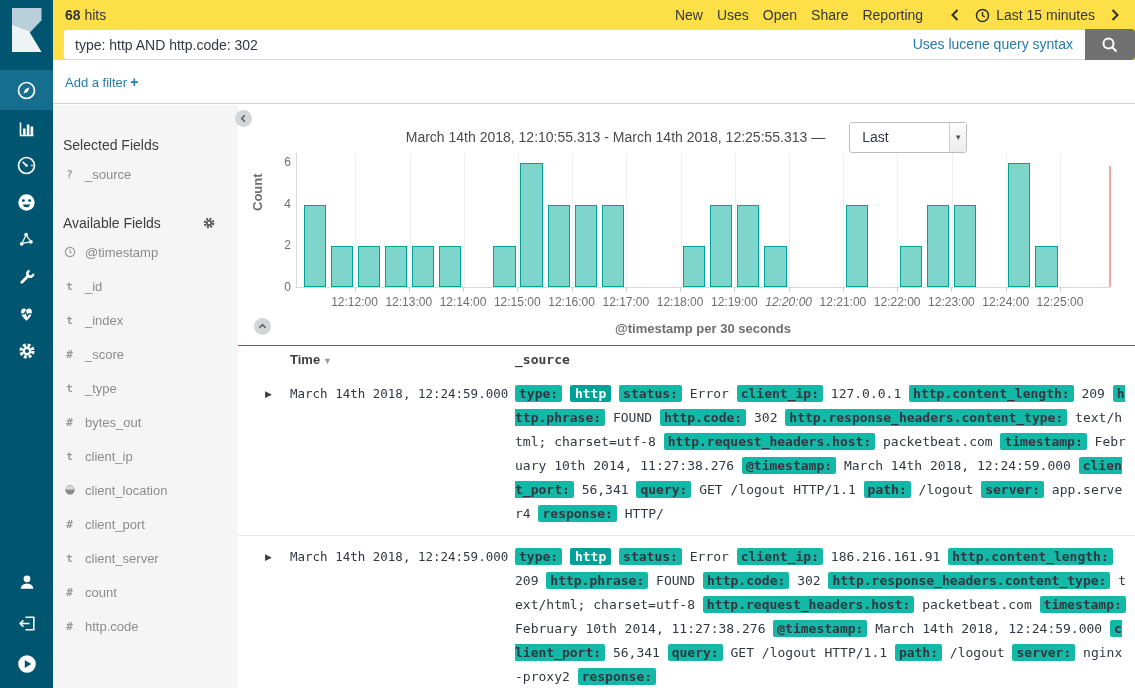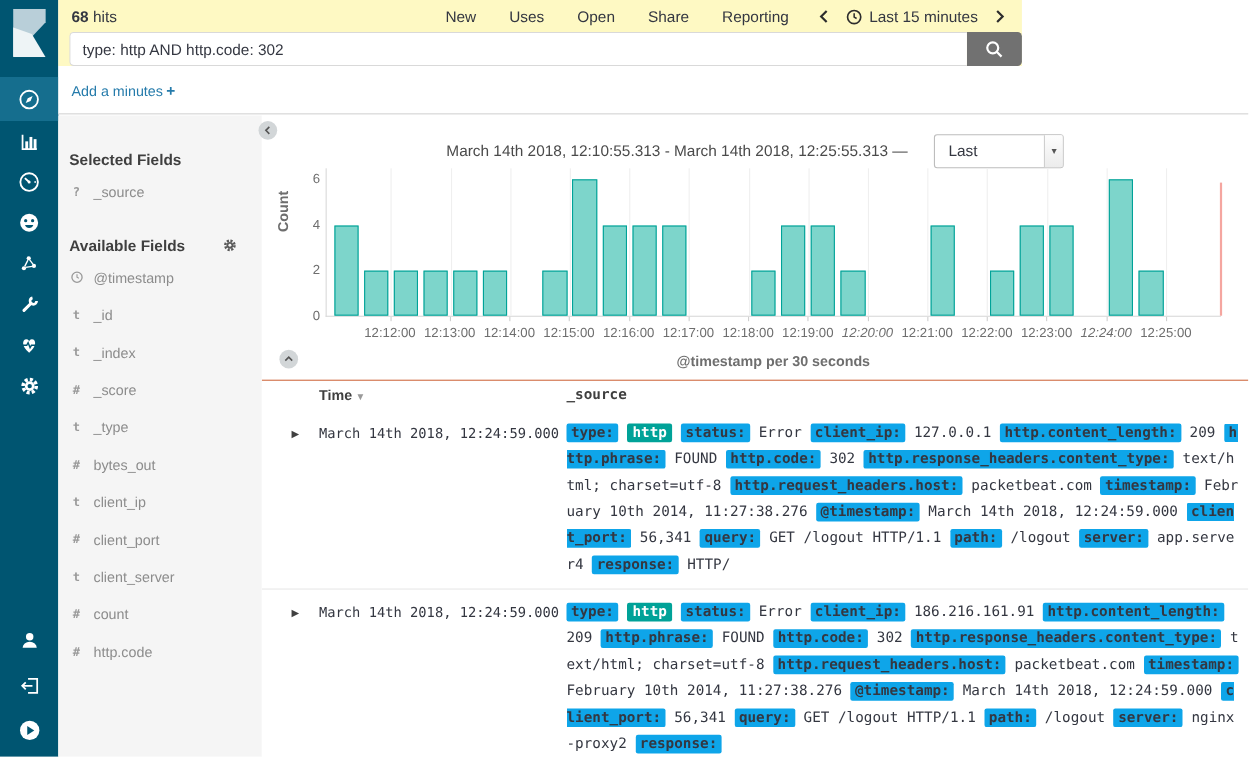--- a/index.html
+++ b/index.html
@@ -18,46 +18,46 @@
   .logo-shape{position:relative;width:30px;height:44px}
   .logo-t1{position:absolute;inset:0;background:#b9cfd9;clip-path:polygon(0 0,100% 0,100% 28%,0 100%)}
   .logo-t2{position:absolute;inset:0;background:#eef4f6;clip-path:polygon(0 38%,58% 52%,100% 100%,0 100%)}
   .nav-items{margin-top:10px}
   .nav-item{height:37px;display:flex;align-items:center;justify-content:center;cursor:pointer}
   .nav-item.sel{background:var(--rail-sel);height:40px}
   .rail-bottom{position:absolute;bottom:4px;left:0;right:0}
   .rail-bottom .nav-item{height:41px}
 
   
-  .header{position:absolute;left:53px;top:0;width:876px;height:60px;background:#fef9c3}
+  .header{position:absolute;left:53px;top:0;width:1082px;height:60px;background:#fde047}
   .hrow1{display:flex;align-items:center;justify-content:space-between;height:30px;padding:0 14px 0 12px}
   .hits{font-size:14px;color:var(--txt)}
   .hits b{font-weight:700}
   .hright{display:flex;align-items:center;gap:26px}
-  .menu{display:flex;gap:30px}
+  .menu{display:flex;gap:14px}
   .menu-item{font-size:14px;color:var(--txt);cursor:pointer}
   .tp{display:flex;align-items:center;gap:14px}
   .tp-label{display:flex;align-items:center;gap:6px;font-size:14px;cursor:pointer}
   .chev{cursor:pointer}
   .hrow2{position:absolute;left:10px;right:0;top:29px;height:31px;display:flex}
   .search-wrap{position:relative;flex:1}
   .search-input{width:100%;height:31px;border:1px solid var(--border);border-right:none;border-radius:4px 0 0 4px;padding:0 81px 0 11px;font-size:14px;color:var(--txt);font-family:"Liberation Sans",sans-serif;outline:none}
   .syntax{position:absolute;right:12px;top:0;line-height:31px;font-size:14px;color:var(--link);cursor:pointer}
   .search-btn{width:50px;height:31px;background:#717171;border:none;border-radius:0 4px 4px 0;display:flex;align-items:center;justify-content:center;cursor:pointer}
 
   
   .filter-row{position:absolute;left:53px;top:60px;width:1082px;height:44px;background:#fff;border-bottom:1px solid #d3d3d3;display:flex;align-items:center;padding-left:12px}
   .add-filter{font-size:13px;color:var(--link);cursor:pointer}
   .add-filter .plus{font-weight:700;font-size:14px;margin-left:3px}
 
   
   .fields{position:absolute;left:53px;top:105px;width:185px;bottom:0;background:#f5f5f5;padding:8px 10px 0 10px}
   .idx-sel{height:30px;background:#fff;border:1px solid var(--border);box-shadow:0 1px 1px rgba(0,0,0,.06);display:flex;align-items:center;justify-content:space-between;padding:0 9px;font-size:14px;color:var(--txt);cursor:pointer}
   .idx-caret{font-size:10px;color:#444}
-  .ftitle{margin-top:24px;font-size:14px;font-weight:700;color:#3f3f3f;display:flex;align-items:center;justify-content:space-between}
+  .ftitle{margin-top:24px;font-size:14px;font-weight:400;color:#3f3f3f;display:flex;align-items:center;justify-content:space-between}
   .gearbtn{cursor:pointer;margin-right:12px}
   .flist{margin-top:4px}
   .field-row{height:34px;display:flex;align-items:center;gap:9px;font-size:13px;color:var(--gray);cursor:pointer}
   .ficon{width:13px;display:flex;justify-content:center}
   .ft{font-family:"DejaVu Sans Mono",monospace;font-size:11px;font-weight:700;color:#9a9a9a}
 
   
   .main{position:absolute;left:238px;top:105px;right:0;bottom:0;background:#fff}
   .round-btn{position:absolute;width:17px;height:17px;border-radius:50%;background:#d2d6d8;display:flex;align-items:center;justify-content:center;cursor:pointer;z-index:5}
   .collapse-left{left:-3px;top:5px}
@@ -84,21 +84,21 @@
   .dt-header{display:flex;align-items:center;height:28px;border-top:1px solid #c2410c;font-size:13px;font-weight:700;color:#3f3f3f}
   .c-caret{width:52px;flex:none}
   .c-time{width:225px;flex:none}
   .sortc{font-size:9px;color:#9a9a9a;margin-left:3px;cursor:pointer}
   .mono{font-family:"DejaVu Sans Mono",monospace}
   .doc-row{display:flex;padding:9px 8px 9px 0}
   .doc-row + .doc-row{border-top:1px solid #e8e8e8}
   .caret{width:52px;flex:none;padding-left:27px;font-size:9px;color:#404040;line-height:24px;cursor:pointer}
   .doc-time{width:225px;flex:none;font-size:12.5px;line-height:24px;color:#343741;white-space:nowrap}
   .doc-src{flex:1;font-size:13px;line-height:24px;color:#343741;word-break:break-all}
-  .fkey{background:#0ea5e9;font-weight:700;padding:1px 4px;border-radius:2px}
+  .fkey{background:#14b8a6;font-weight:700;padding:1px 4px;border-radius:2px}
   .fval.hl{background:var(--accent);color:#fff;font-weight:700;padding:1px 5px;border-radius:2px}
 </style>
 </head>
 <body>
 
 <div class="rail">
   <div class="logo">
     <div class="logo-shape">
       <div class="logo-t1"></div>
         <div class="logo-t2"></div>
@@ -240,34 +240,35 @@
             <svg width="12" height="14" viewBox="0 0 12 14">
               <polyline points="3.5,2 8.5,7 3.5,12" fill="none" stroke="#2d2d2d" stroke-width="2"></polyline>
             </svg>
           </span>
       </div>
     </div>
   </div>
   <div class="hrow2">
     <div class="search-wrap">
       <input class="search-input" value="type: http AND http.code: 302" style="">
+      <span class="syntax">Uses lucene query syntax</span>
     </div>
     <button class="search-btn">
       <span>
           <svg width="18" height="18" viewBox="0 0 18 18">
             <circle cx="7.5" cy="7.5" r="5" fill="none" stroke="#fff" stroke-width="2"></circle>
             <line x1="11.3" y1="11.3" x2="15.5" y2="15.5" stroke="#fff" stroke-width="2"></line>
           </svg>
         </span>
     </button>
   </div>
 </div>
 
 <div class="filter-row">
-  <span class="add-filter"><span>Add a minutes</span><span class="plus">+</span></span>
+  <span class="add-filter"><span>Add a filter</span><span class="plus">+</span></span>
 </div>
 
 <div class="fields">
   <div class="ftitle">
       <span>Selected Fields</span>
     </div>
   <div class="flist">
       <div class="field-row">
         <span class="ficon">
           <span class="ft">?</span>
@@ -323,20 +324,29 @@
         <span class="ficon">
           <span class="ft">#</span>
         </span>
         <span>bytes_out</span>
       </div>
       <div class="field-row">
         <span class="ficon">
           <span class="ft">t</span>
         </span>
         <span>client_ip</span>
+      </div>
+      <div class="field-row">
+        <span class="ficon">
+          <svg width="12" height="12" viewBox="0 0 14 14">
+            <circle cx="7" cy="7" r="5.4" fill="#8a8a8a"></circle>
+            <path d="M2 5.5 a5.4 5.4 0 0 1 10 0 l-3 1.5 -2-1 -2.5 1 z" fill="#d9d9d9"></path>
+          </svg>
+        </span>
+        <span>client_location</span>
       </div>
       <div class="field-row">
         <span class="ficon">
           <span class="ft">#</span>
         </span>
         <span>client_port</span>
       </div>
       <div class="field-row">
         <span class="ficon">
           <span class="ft">t</span>
@@ -436,21 +446,21 @@
       <div class="xtick" style="left: calc(496.372px);">12:19:00</div>
       <div class="xtickmark" style="left: calc(550.639px);"></div>
       <div class="xtick" style="left: calc(550.639px); font-style: italic;">12:20:00</div>
       <div class="xtickmark" style="left: calc(604.906px);"></div>
       <div class="xtick" style="left: calc(604.906px);">12:21:00</div>
       <div class="xtickmark" style="left: calc(659.172px);"></div>
       <div class="xtick" style="left: calc(659.172px);">12:22:00</div>
       <div class="xtickmark" style="left: calc(713.439px);"></div>
       <div class="xtick" style="left: calc(713.439px);">12:23:00</div>
       <div class="xtickmark" style="left: calc(767.706px);"></div>
-      <div class="xtick" style="left: calc(767.706px); font-style: italic;">12:24:00</div>
+      <div class="xtick" style="left: calc(767.706px);">12:24:00</div>
       <div class="xtickmark" style="left: calc(821.972px);"></div>
       <div class="xtick" style="left: calc(821.972px);">12:25:00</div>
     </div>
   <div class="round-btn collapse-up">
       <svg width="9" height="9" viewBox="0 0 10 10">
         <polyline points="1.5,6.5 5,3 8.5,6.5" fill="none" stroke="#555" stroke-width="1.6"></polyline>
       </svg>
     </div>
 
   <div class="doc-table">

